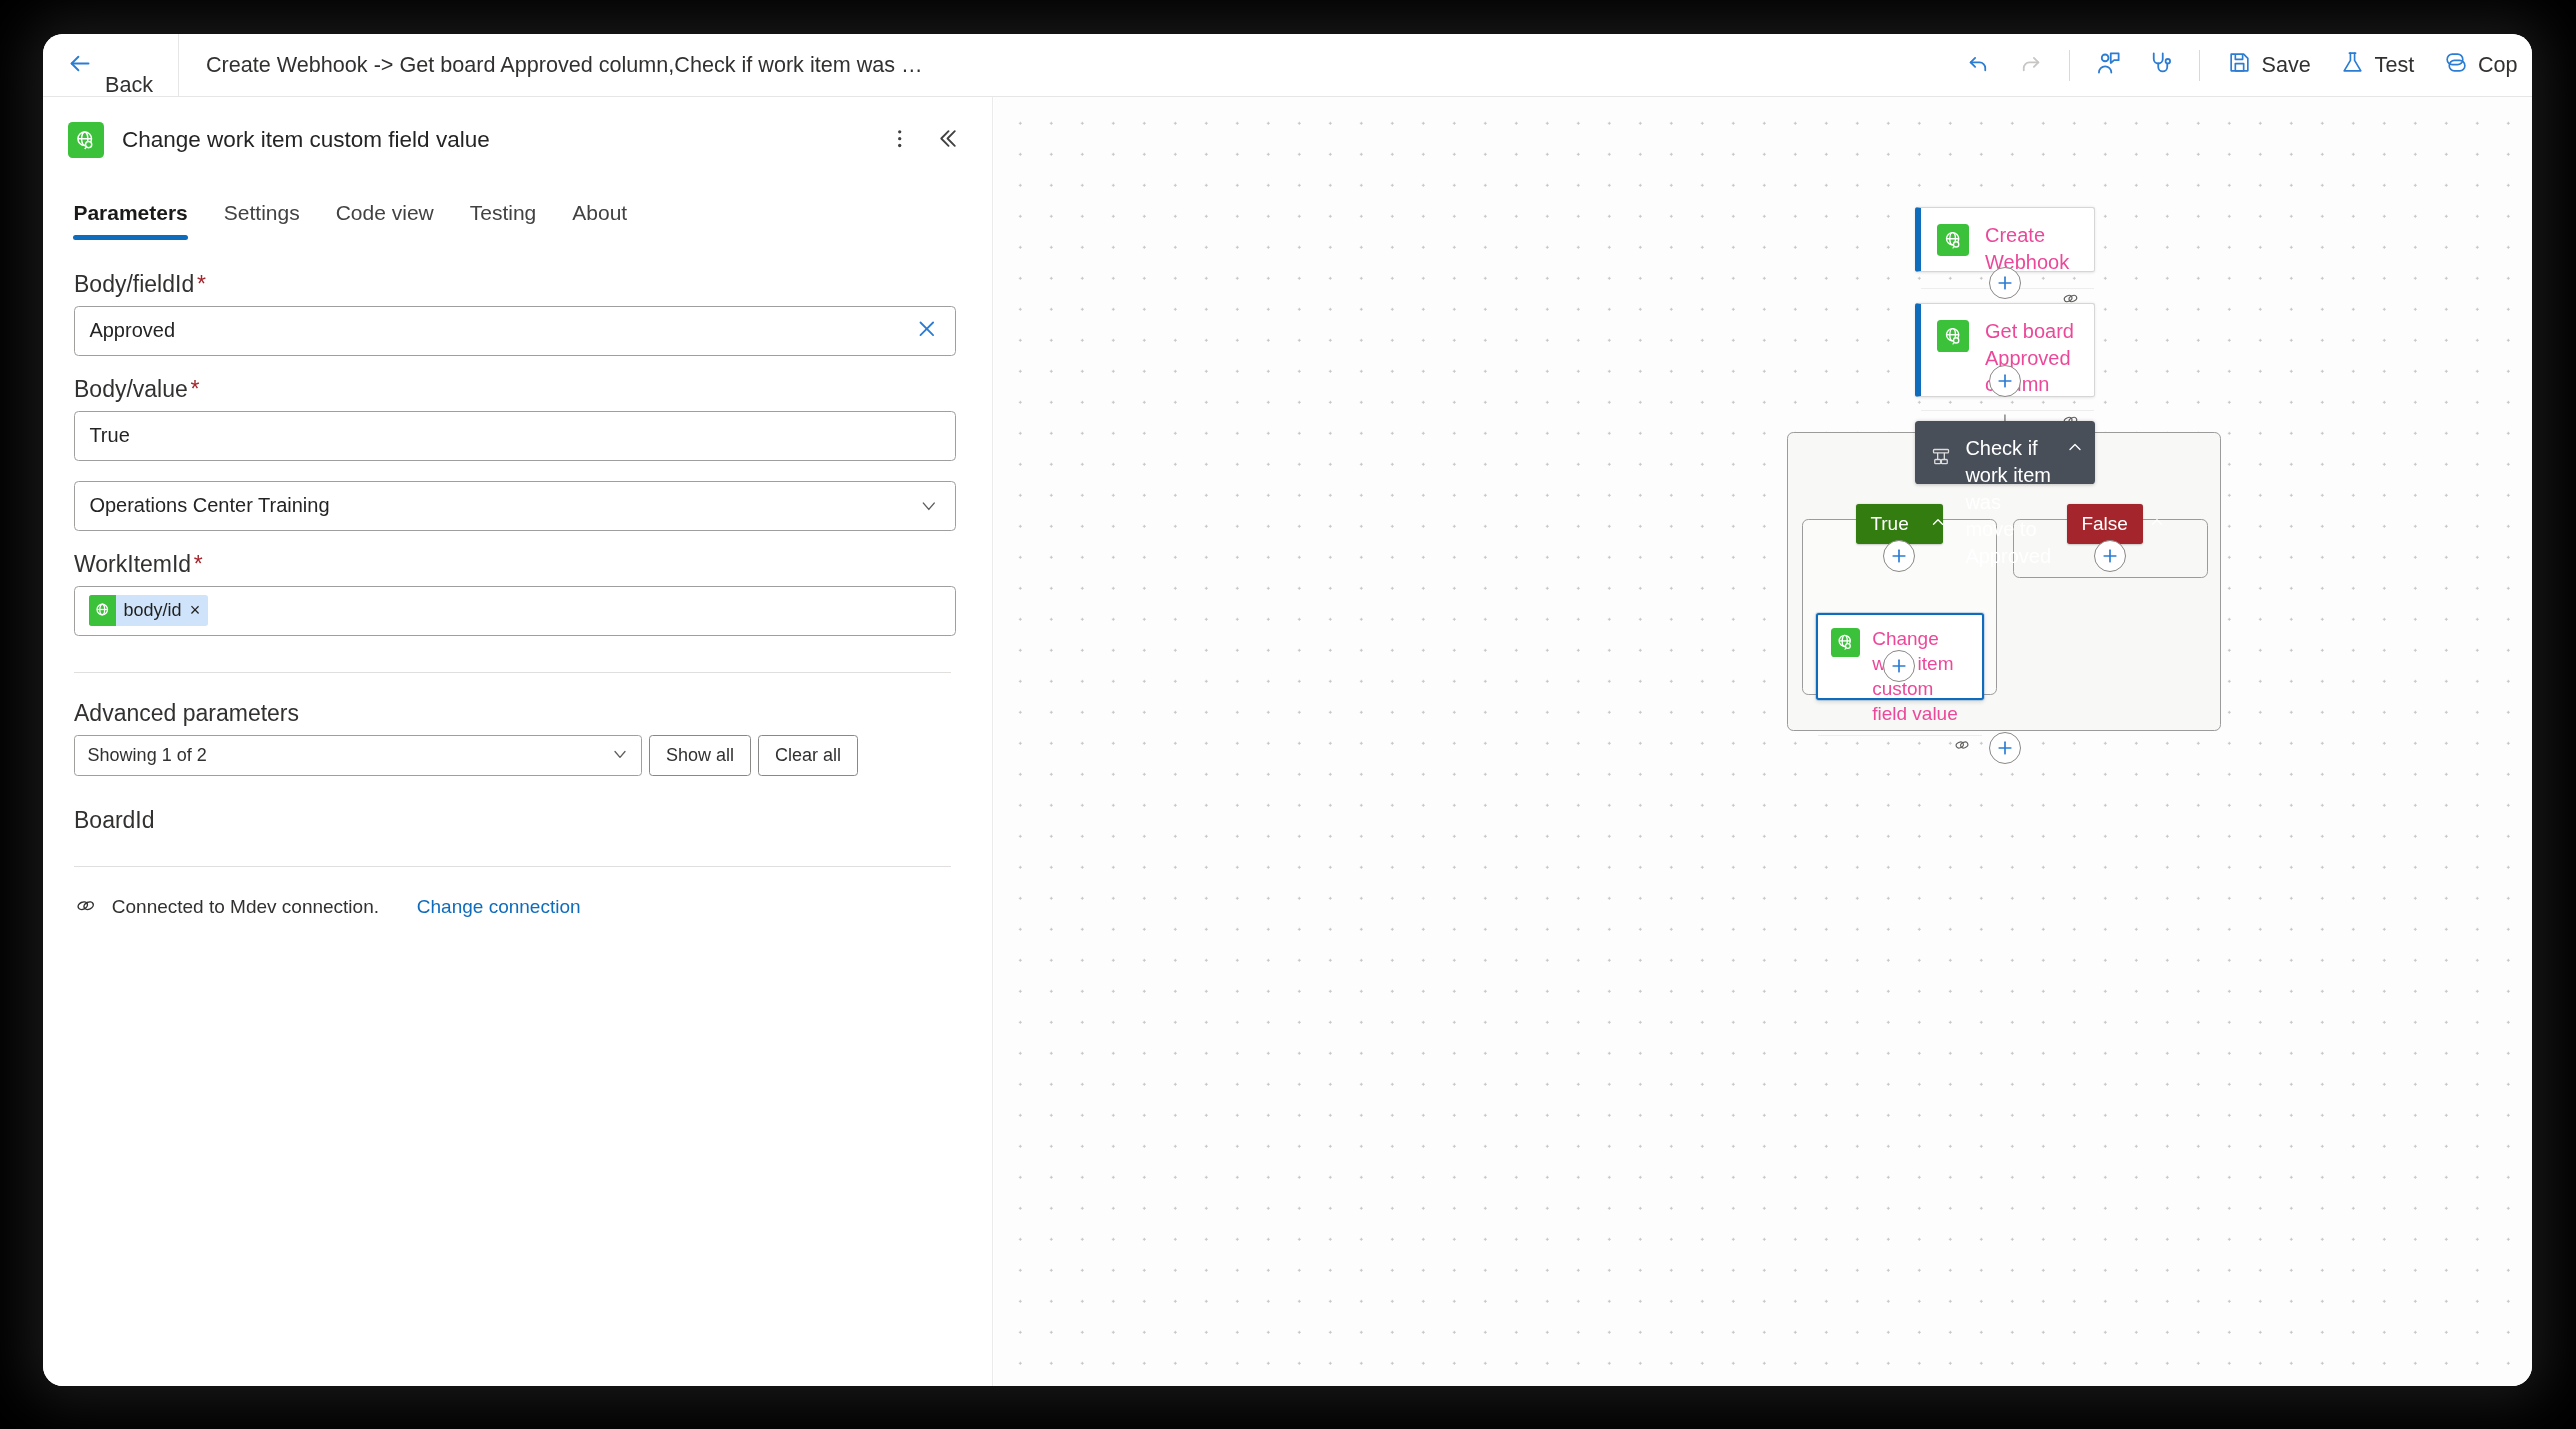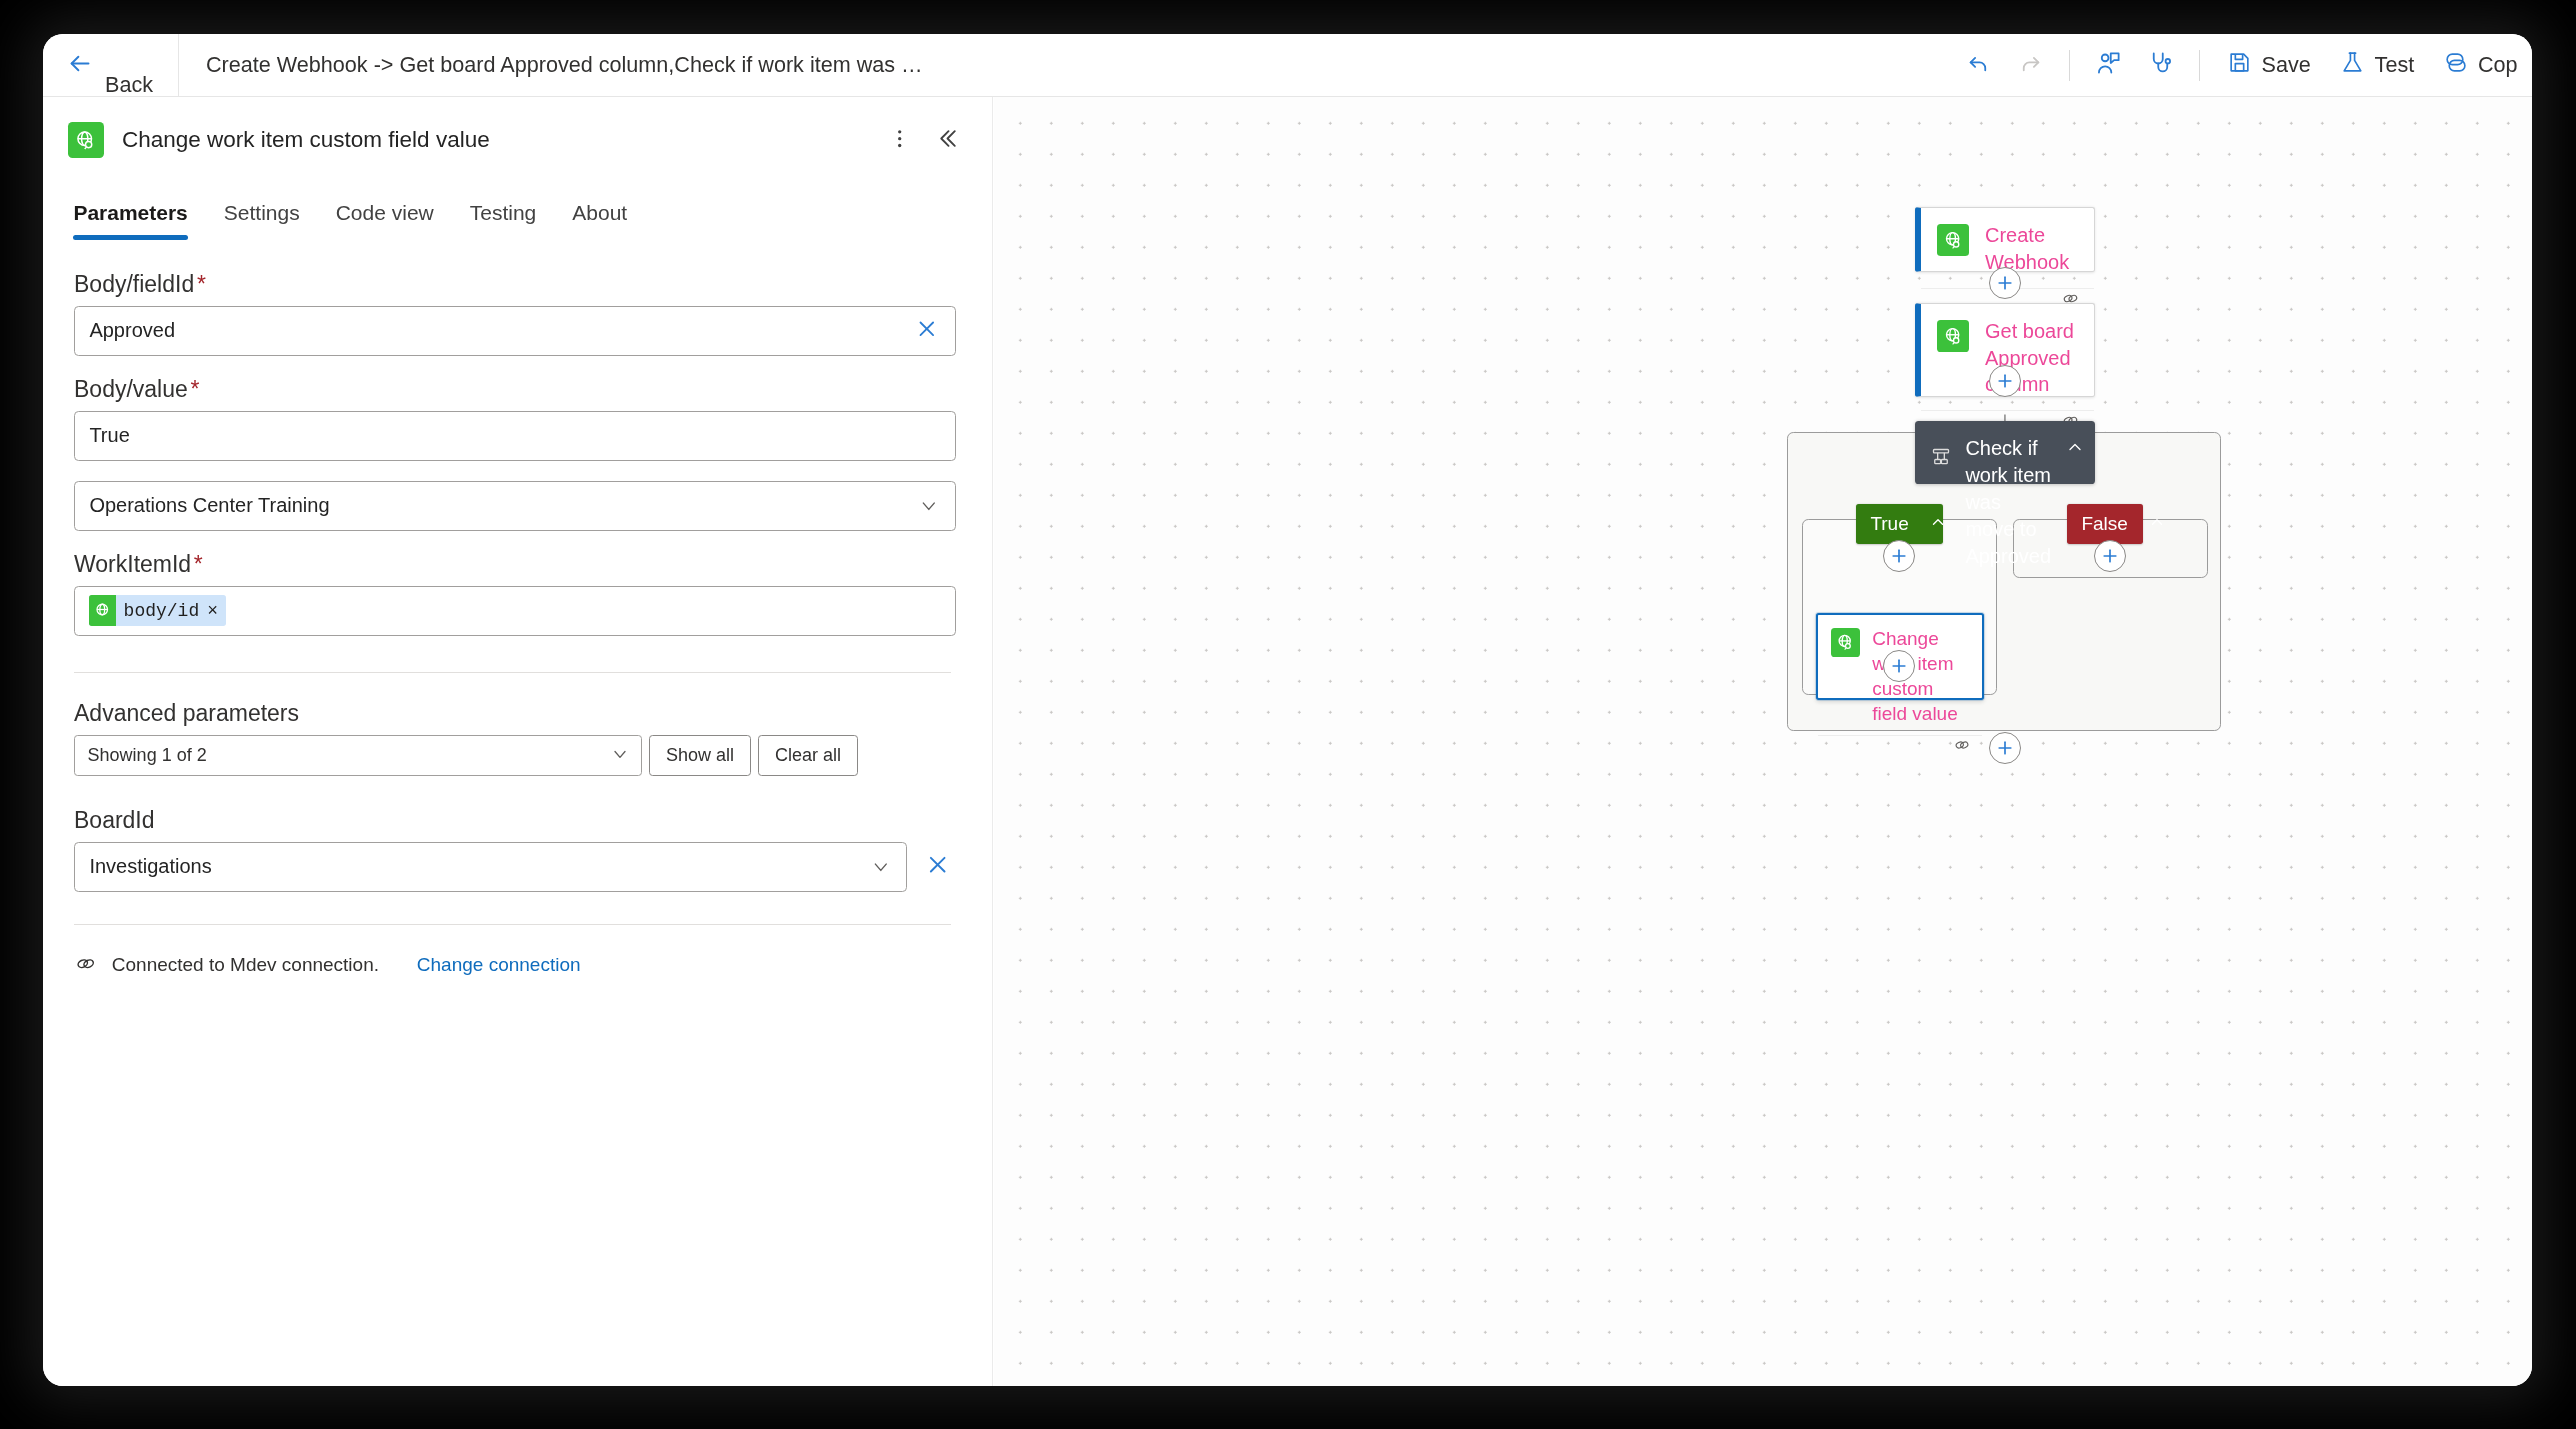--- a/index.html
+++ b/index.html
@@ -139,21 +139,20 @@
     width: 36px; height: 36px; flex: none;
     display: flex; align-items: center; justify-content: center;
     cursor: pointer;
   }
   
   .token {
     display: inline-flex; align-items: center;
     background: #cfe4fa; border-radius: 2.7px;
     height: 31px; padding-right: 8px; gap: 7.2px;
     cursor: pointer;
-    font-family: Liberation Mono, monospace;
   }
   .token-icon {
     width: 27px; height: 31px; border-radius: 2.7px 0 0 2.7px;
     background: #3cc13b;
     display: flex; align-items: center; justify-content: center;
     flex: none;
   }
   .token-label { font-size: 18px; color: #201f1e; }
   .token-x { font-size: 18px; color: #201f1e; margin-left: 0.9px; }
 
@@ -475,38 +474,20 @@
               <span>Show all</span>
             </div>
             <div class="btn">
               <span>Clear all</span>
             </div>
           </div>
         </div>
 
         <div class="field" style="margin-top:31px">
           <label class="field-label">BoardId</label>
-          <div class="row-with-x">
-            <div class="input-wrap">
-              <div class="input-val">Investigations</div>
-              <div class="chev">
-                <svg width="21.6" height="21.6" viewBox="0 0 24 24" fill="none" stroke="#605e5c" stroke-width="1.6" stroke-linecap="round" stroke-linejoin="round">
-                  <polyline points="6 9 12 16 18 9"></polyline>
-                </svg>
-              </div>
-            </div>
-            <div class="x-outer">
-              <span>
-                <svg width="23.4" height="23.4" viewBox="0 0 24 24" fill="none" stroke="#2b7cd3" stroke-width="2" stroke-linecap="round">
-                  <line x1="5" y1="5" x2="19" y2="19"></line>
-                    <line x1="19" y1="5" x2="5" y2="19"></line>
-                </svg>
-              </span>
-            </div>
-          </div>
         </div>
 
         <div class="divider" style="margin:32px 5.4px 0 0"></div>
 
         <div class="conn-row">
           <span>
             <svg width="23.4" height="23.4" viewBox="0 0 24 24" fill="none" stroke="#323130" stroke-width="1.5">
               <ellipse cx="9" cy="12" rx="5" ry="3.6" transform="rotate(-25 9 12)"></ellipse>
               <ellipse cx="15" cy="12" rx="5" ry="3.6" transform="rotate(-25 15 12)"></ellipse>
             </svg>

